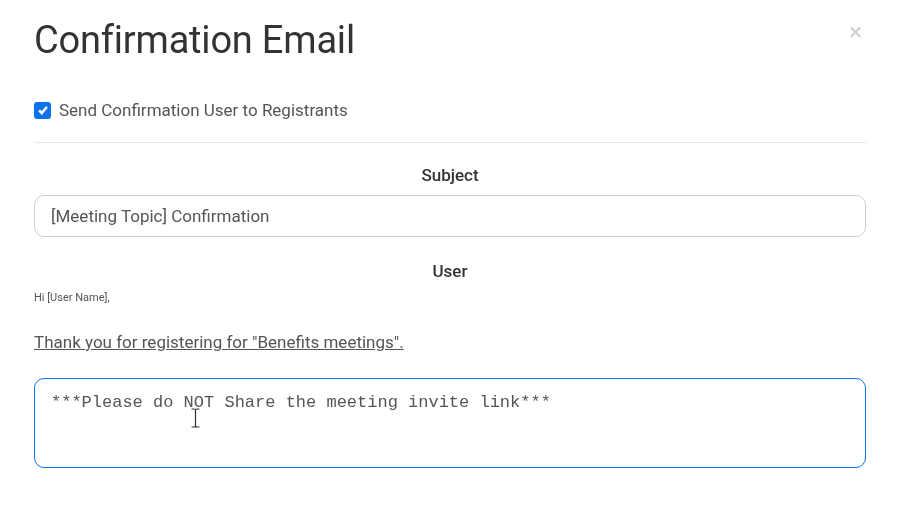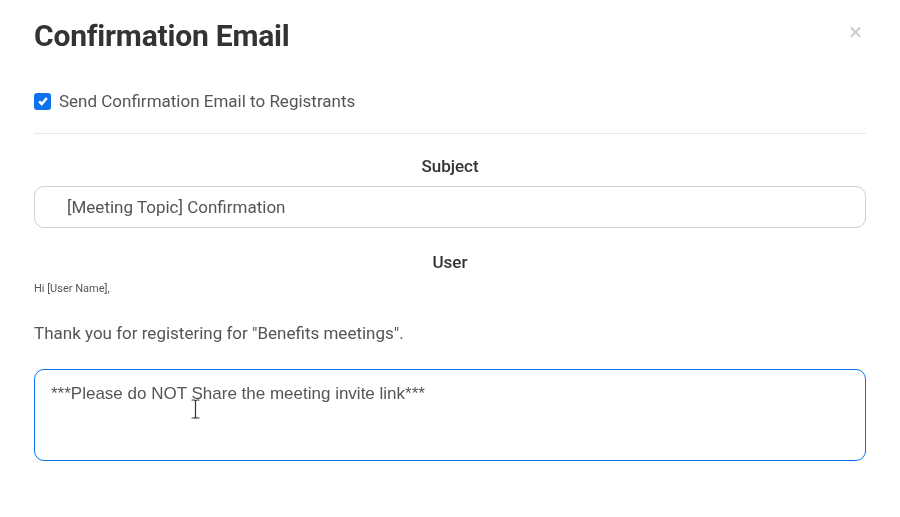--- a/index.html
+++ b/index.html
@@ -18,22 +18,22 @@
       padding: 18px 34px 20px 34px;
       position: relative;
     }
     .modal-header {
       display: flex;
       justify-content: space-between;
       align-items: flex-start;
       margin-bottom: 38px;
     }
     .modal-title {
-      font-size: 30px;
-      font-weight: 700;
+      font-size: 38px;
+      font-weight: 400;
       color: #333333;
       letter-spacing: -0.2px;
       text-align: right;
     }
     .close-btn {
       color: #cccccc;
       font-size: 24px;
       line-height: 1;
       cursor: pointer;
       padding: 4px;
@@ -75,45 +75,46 @@
       font-size: 17px;
       color: #333333;
       font-weight: 500;
       margin-bottom: 10px;
       text-align: center;
     }
     .text-input {
       width: 100%;
       border: 1px solid #cfcfcf;
       border-radius: 10px;
-      padding: 10px 32px;
+      padding: 10px 16px;
       font-size: 17px;
       color: #555555;
       font-family: inherit;
       margin-bottom: 24px;
       outline: none;
     }
     .body-greeting {
       font-size: 11px;
       color: #555555;
       margin-bottom: 28px;
     }
     .body-intro {
       font-size: 17px;
       color: #555555;
       margin-bottom: 26px;
+      text-decoration: underline;
     }
     .body-textarea {
       width: 100%;
       border: 1.5px solid #0e72ed;
       border-radius: 10px;
       padding: 14px 16px 36px 16px;
       font-size: 17px;
       color: #555555;
-      font-family: Liberation Sans, sans-serif;
+      font-family: Liberation Mono, monospace;
       outline: none;
       resize: none;
       min-height: 80px;
       position: relative;
     }
     .cursor-overlay {
       position: absolute;
       pointer-events: none;
     }
     .text-cursor {
@@ -134,21 +135,21 @@
       <span>×</span>
     </div>
   </div>
 
   <div class="checkbox-row">
     <div class="checkbox">
       <svg viewBox="0 0 14 14">
         <polyline points="2.5,7.5 5.5,10.5 11.5,3.5"></polyline>
       </svg>
     </div>
-    <span class="checkbox-label">Send Confirmation Email to Registrants</span>
+    <span class="checkbox-label">Send Confirmation User to Registrants</span>
   </div>
 
   <hr class="divider">
 
   <div class="field-label">Subject</div>
   <input type="text" class="text-input" value="[Meeting Topic] Confirmation" style="">
 
   <div class="field-label">User</div>
   <div class="body-greeting">Hi [User Name],</div>
   <div class="body-intro">Thank you for registering for "Benefits meetings".</div>

